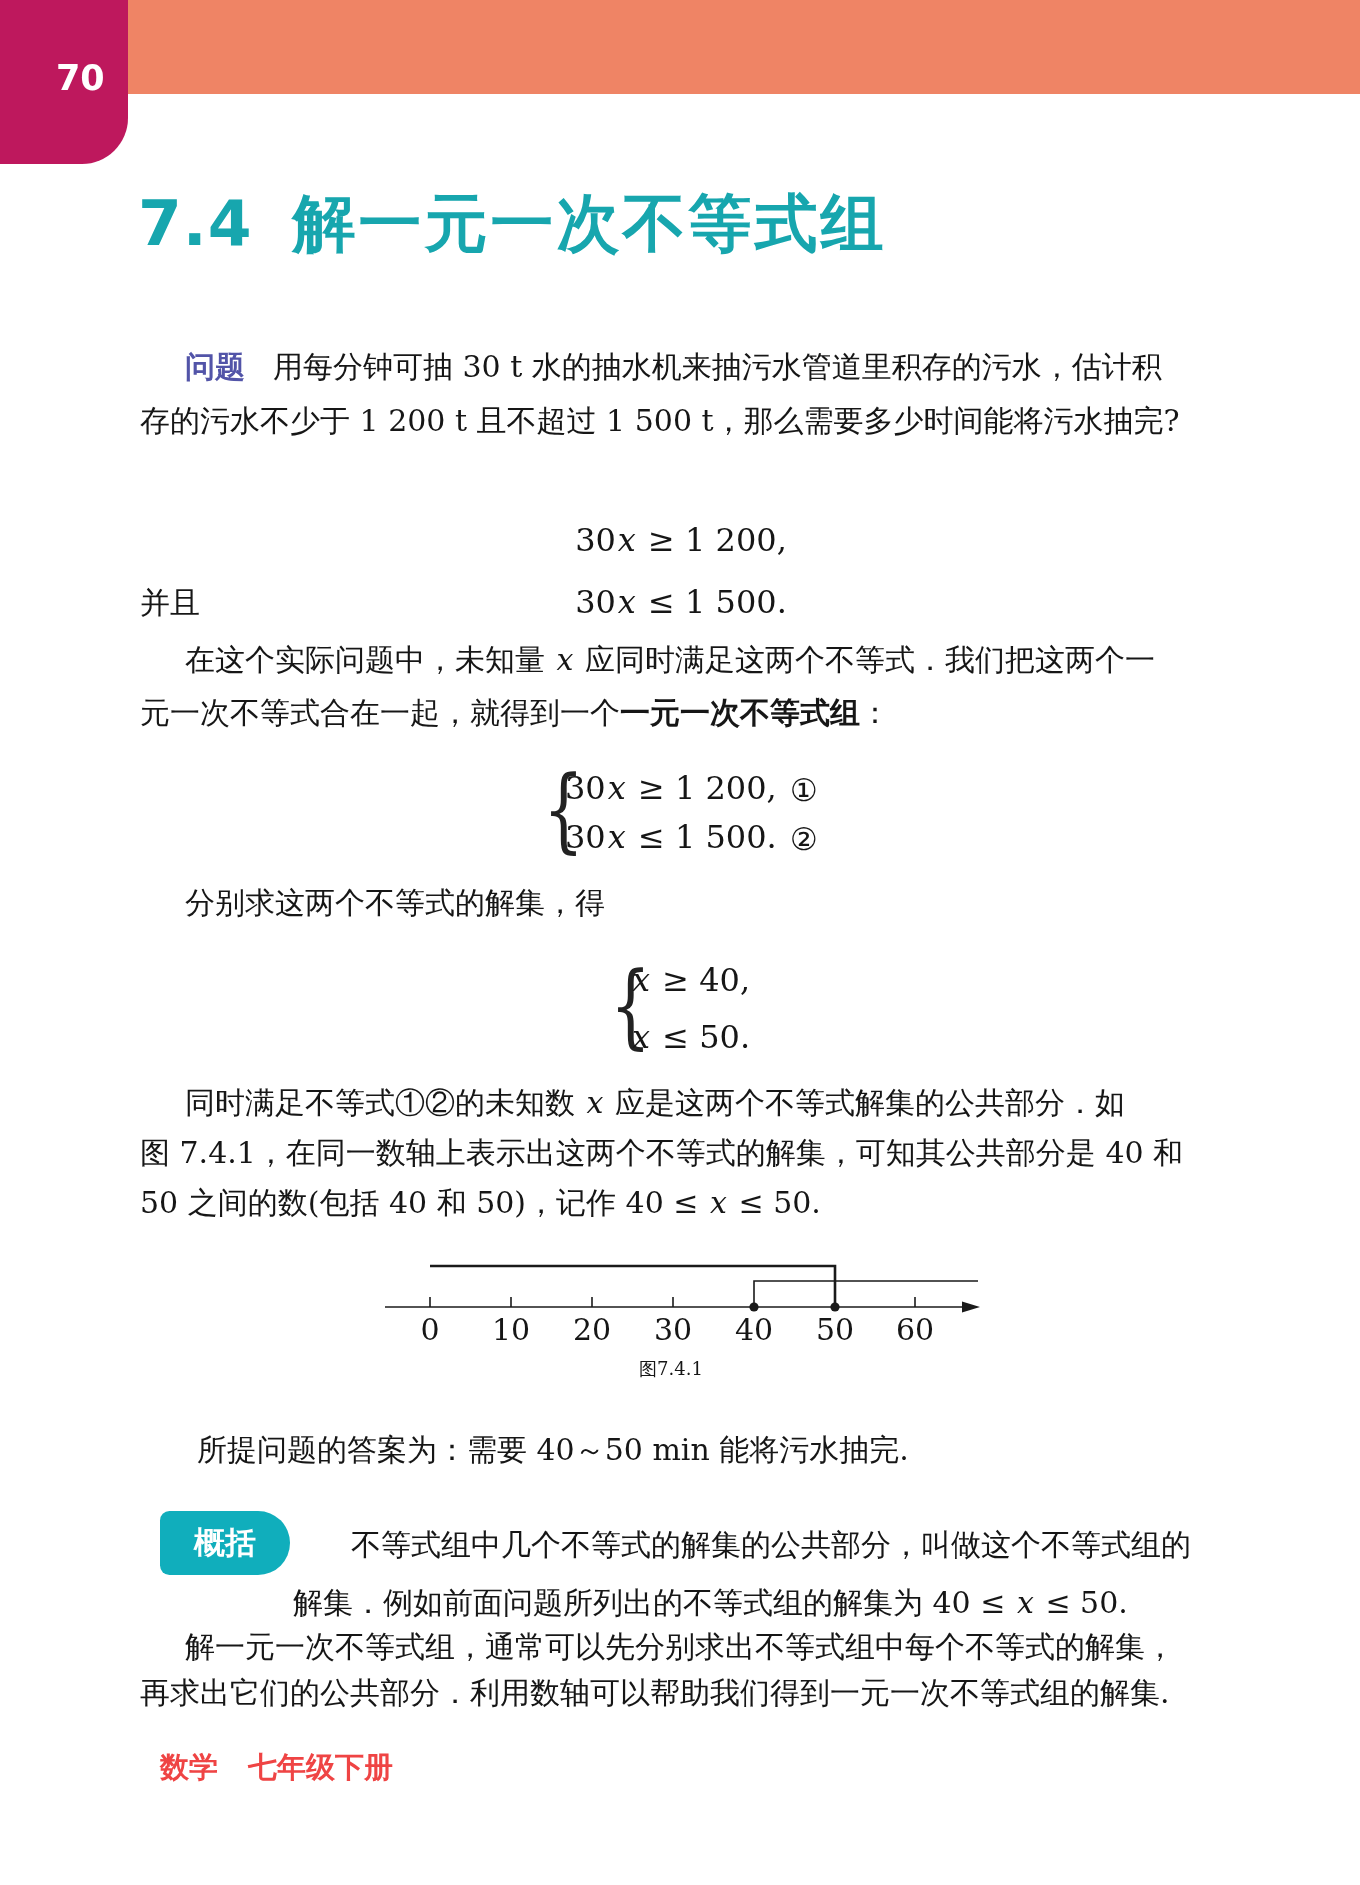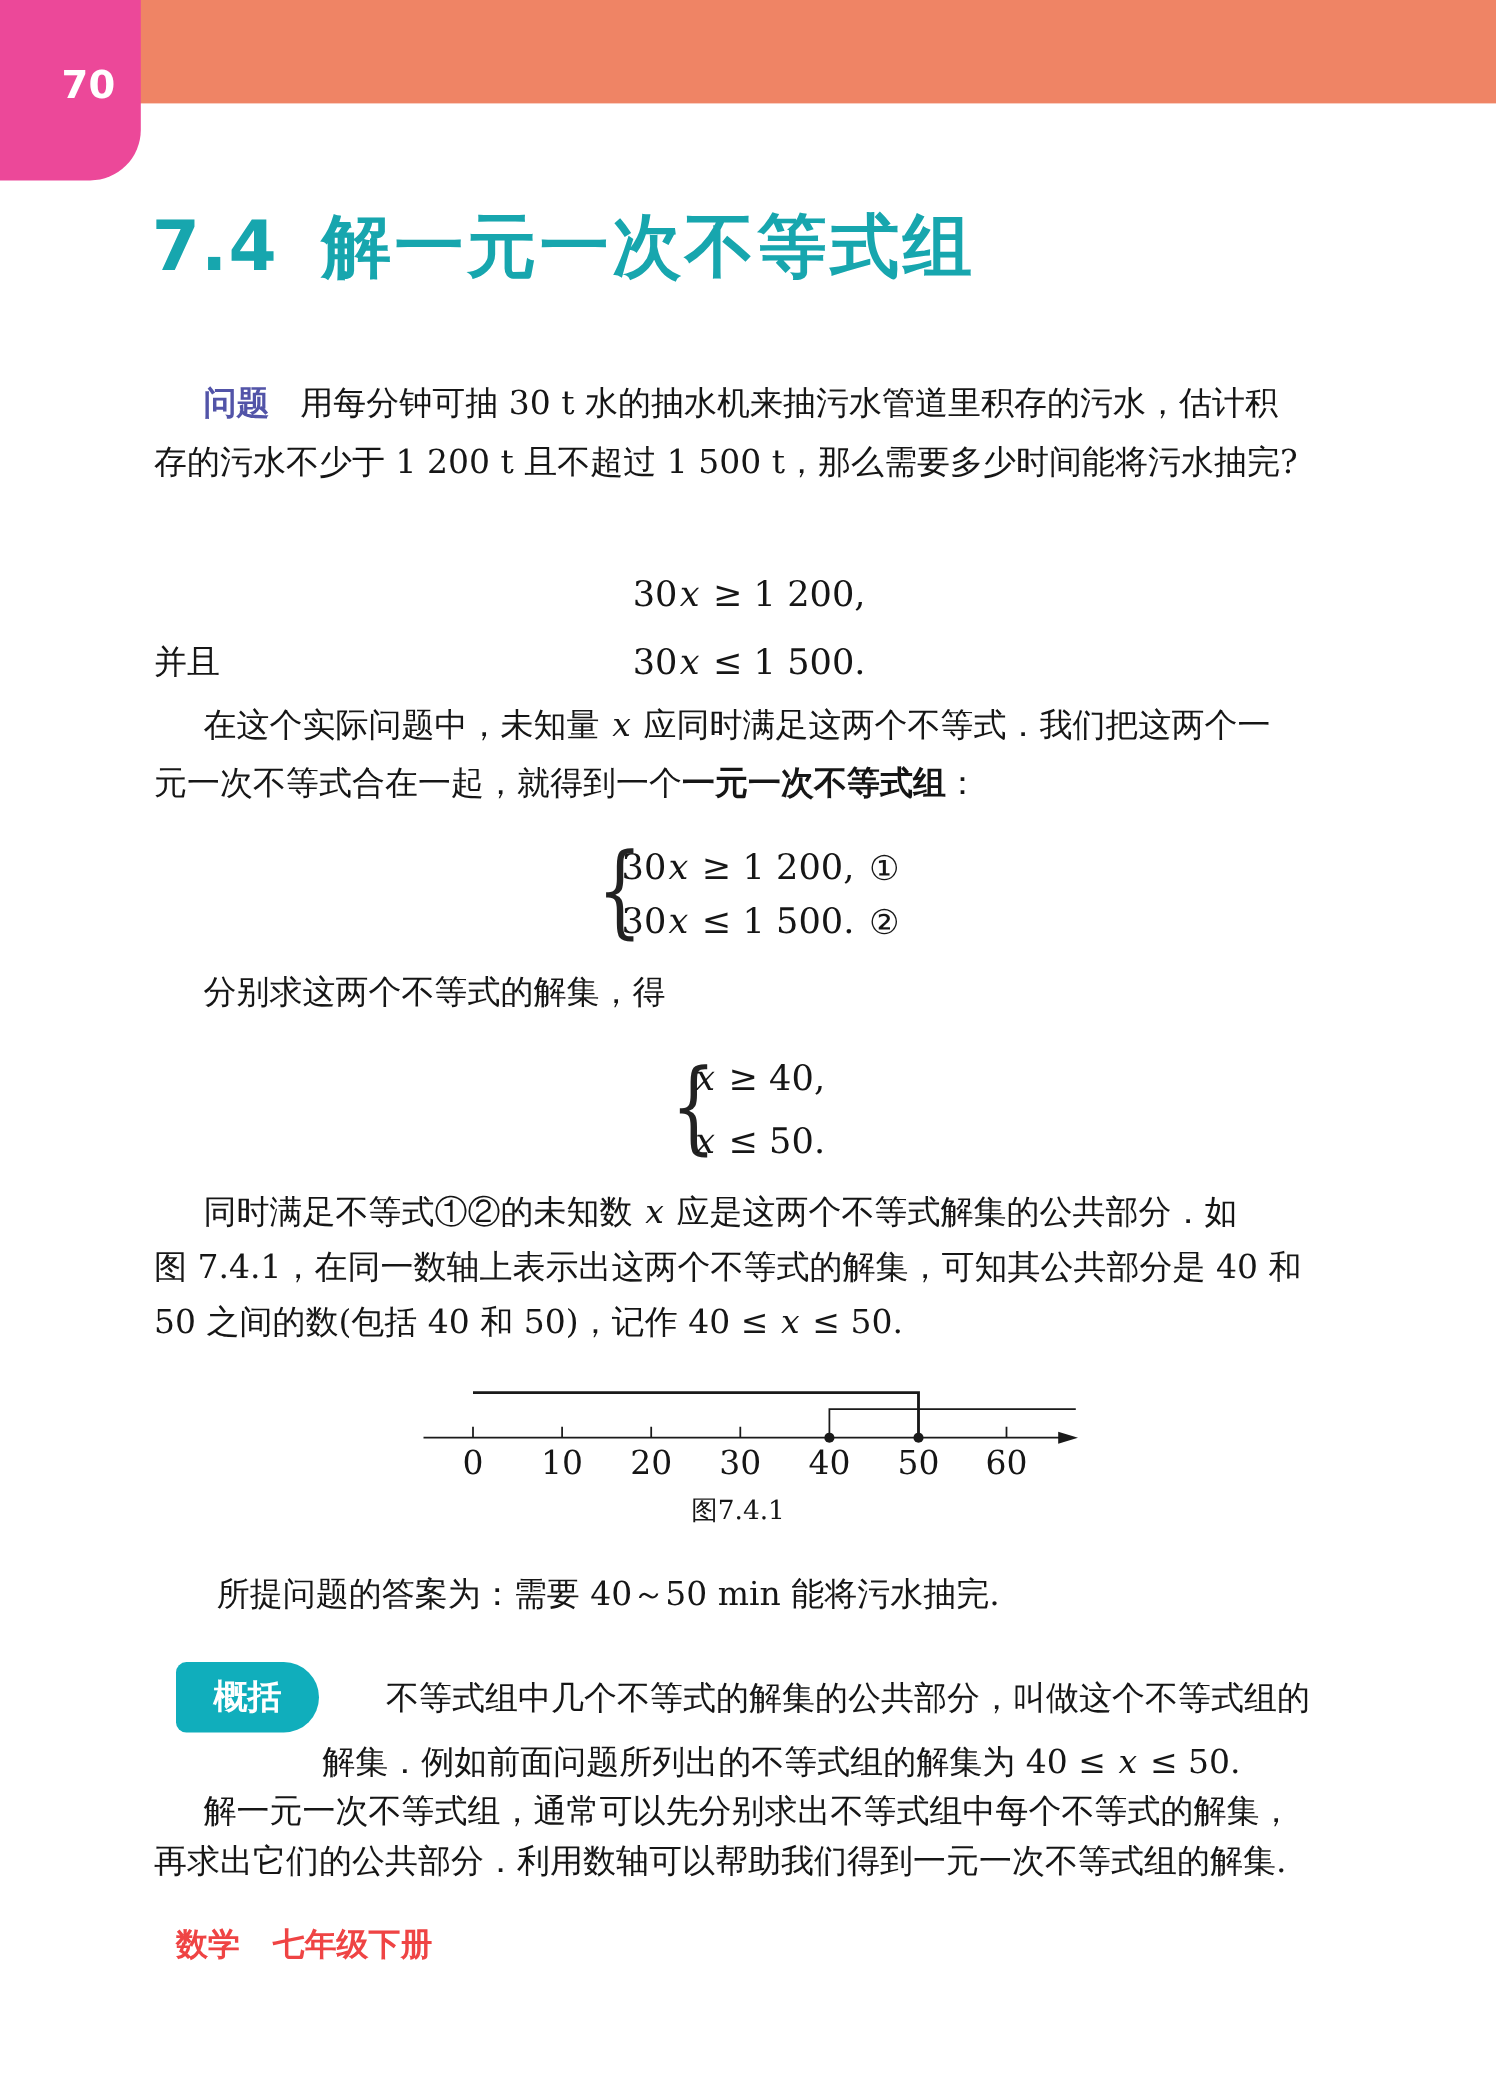--- a/index.html
+++ b/index.html
@@ -1,21 +1,21 @@
 <!DOCTYPE html>
 <html><head>
 <meta charset="utf-8">
 <style>
   html,body{margin:0;padding:0;background:#fff;}
   .page{position:relative;width:1360px;height:1885px;background:#ffffff;overflow:hidden;
         font-family:"DejaVu Serif","Liberation Serif",serif;color:#161616;}
   .abs{position:absolute;white-space:nowrap;}
   
   .banner{position:absolute;top:0;left:0;width:1360px;height:94px;background:#ef8465;}
-  .corner-tab{position:absolute;top:0;left:0;width:128px;height:164px;background:#ec4899;
+  .corner-tab{position:absolute;top:0;left:0;width:128px;height:164px;background:#be185d;
               border-radius:0 0 46px 0;}
   .pagenum{position:absolute;left:56px;top:58px;color:#ffffff;font-size:35px;font-weight:bold;
            font-family:"DejaVu Sans","Liberation Sans",sans-serif;}
   
   .title{left:138px;top:188px;font-family:"DejaVu Sans","Liberation Sans",sans-serif;
          font-weight:bold;color:#17a6ae;font-size:63px;line-height:72px;letter-spacing:3px;}
   .title-num{margin-right:40px;letter-spacing:1px;}
   
   .body-line{font-size:30px;line-height:42px;}
   .eq{font-size:32px;line-height:44px;}
@@ -25,21 +25,21 @@
        font-size:30px;margin-right:28px;}
   .brace{font-size:92px;line-height:92px;font-weight:400;display:inline-block;
          transform:scaleX(.7);transform-origin:left center;color:#222;}
   .circ{font-family:"DejaVu Sans","Liberation Sans",sans-serif;font-size:31px;line-height:44px;}
   
   .badge{position:absolute;left:160px;top:1511px;width:130px;height:64px;background:#10aebc;
          border-radius:10px 34px 34px 10px;display:flex;align-items:center;justify-content:center;
          color:#ffffff;font-family:"DejaVu Sans","Liberation Sans",sans-serif;
          font-weight:bold;font-size:31px;}
   
-  .fig-caption{left:318px;top:1357px;width:706px;text-align:center;font-size:24px;}
+  .fig-caption{left:318px;top:1357px;width:706px;text-align:center;font-size:18px;}
   svg text{font-family:"DejaVu Serif","Liberation Serif",serif;font-size:30px;fill:#161616;}
   
   .footer{left:160px;top:1748px;font-family:"DejaVu Sans","Liberation Sans",sans-serif;
           font-weight:bold;font-size:29px;color:#ef4444;}
   .footer .sep{display:inline-block;width:30px;}
 </style>
 </head>
 <body>
 
 <div class="page">

